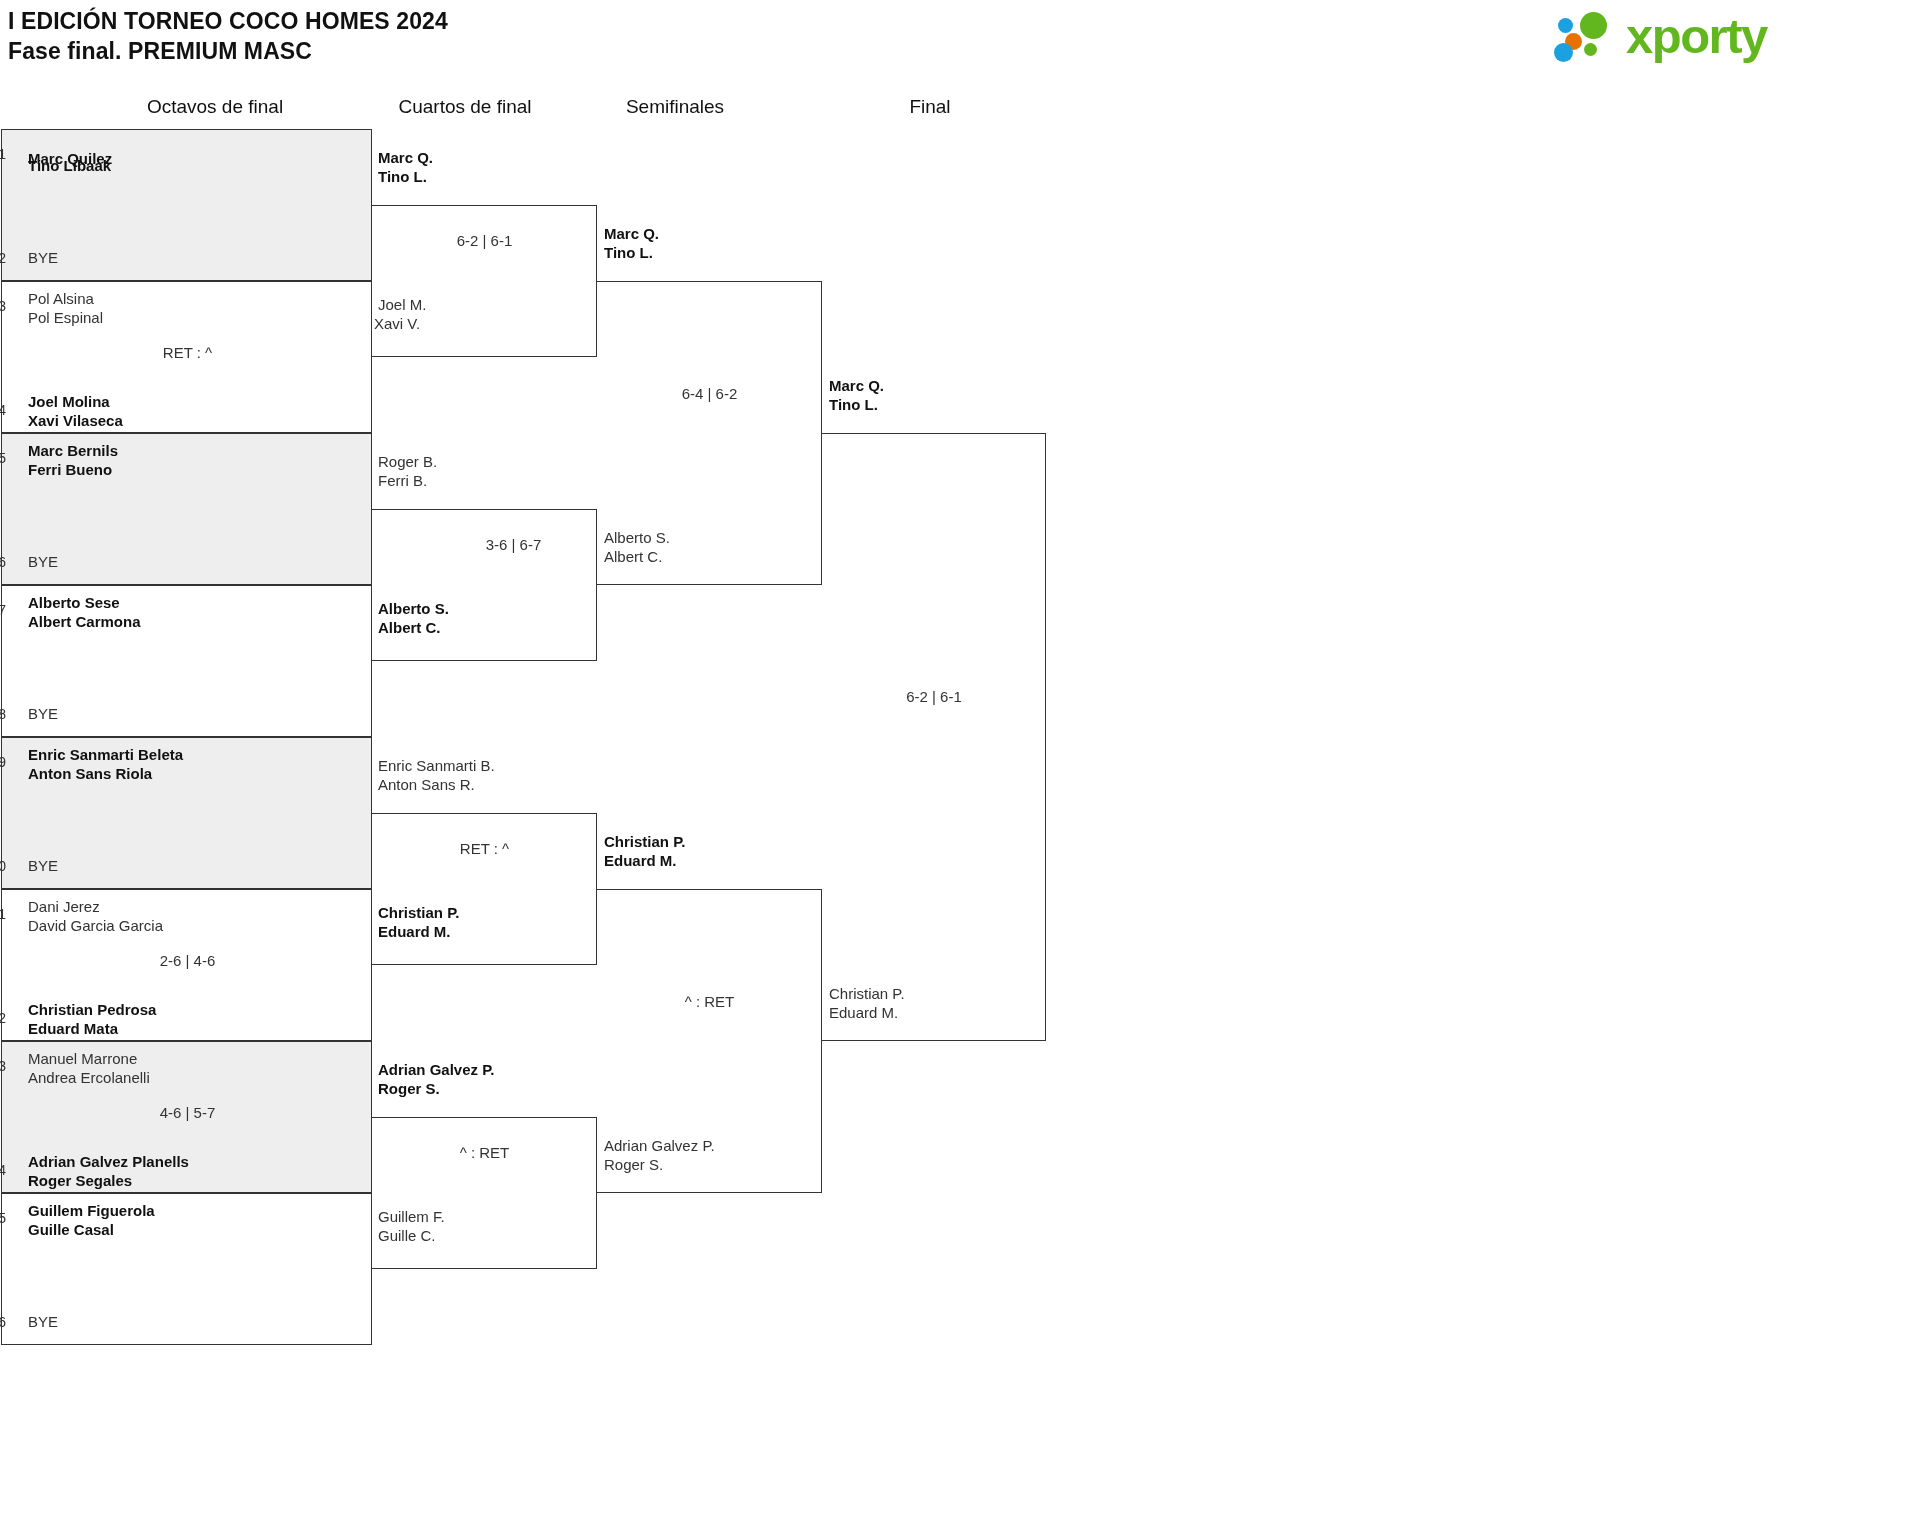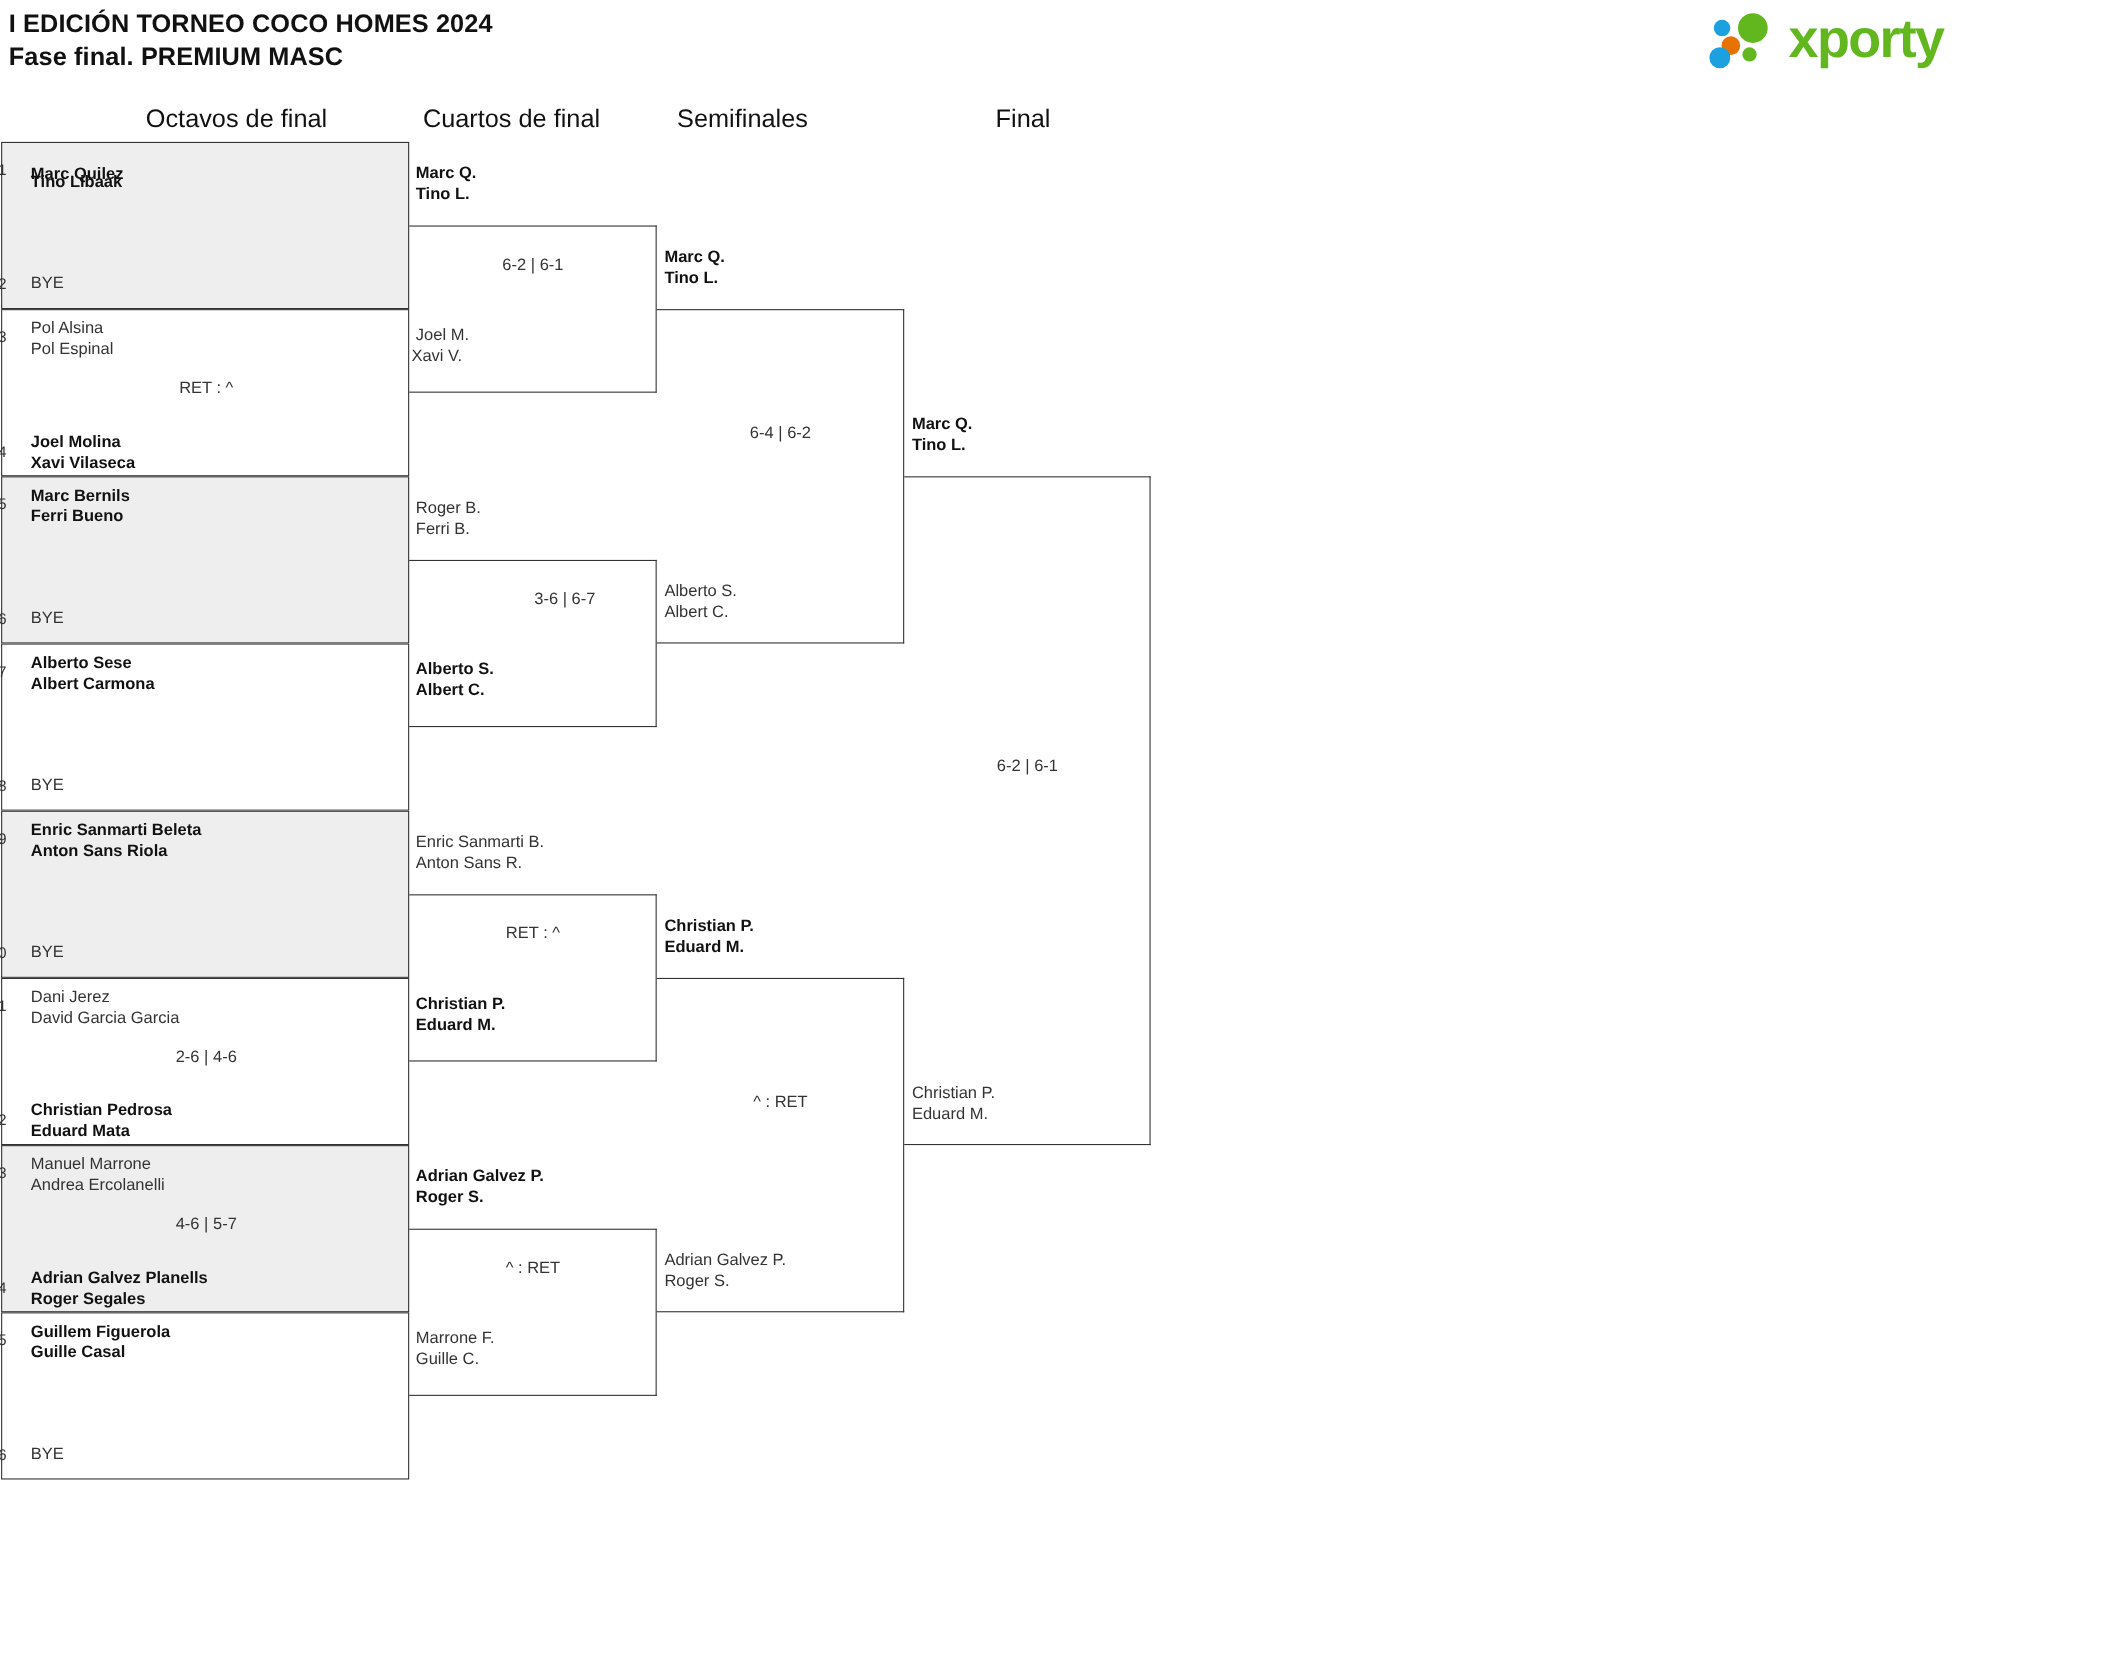--- a/index.html
+++ b/index.html
@@ -63,21 +63,21 @@
     font-size: 49px;
     font-weight: bold;
     color: #63b71e;
     letter-spacing: -1.5px;
     line-height: 60px;
   }
 
   
   .round-head {
     position: absolute;
-    font-size: 23px;
+    font-size: 19px;
     color: #111111;
     text-align: center;
     white-space: nowrap;
     line-height: 20px;
   }
 
   
   .r1-cell {
     position: absolute;
     box-sizing: border-box;
@@ -236,21 +236,21 @@
   <div class="names" style="left:378px; top:756px;">Enric Sanmarti B.</div>
   <div class="names" style="left:378px; top:775px;">Anton Sans R.</div>
   <div class="score" style="left:372px; top:840px; width:225px;">RET : ^</div>
   <div class="names win" style="left:378px; top:903px;">Christian P.</div>
   <div class="names win" style="left:378px; top:922px;">Eduard M.</div>
 
   <div class="conn" style="left:372px; top:1117px; width:225px; height:152px;"></div>
   <div class="names win" style="left:378px; top:1060px;">Adrian Galvez P.</div>
   <div class="names win" style="left:378px; top:1079px;">Roger S.</div>
   <div class="score" style="left:372px; top:1144px; width:225px;">^ : RET</div>
-  <div class="names" style="left:378px; top:1207px;">Marrone F.</div>
+  <div class="names" style="left:378px; top:1207px;">Guillem F.</div>
   <div class="names" style="left:378px; top:1226px;">Guille C.</div>
 
   <div class="conn" style="left:597px; top:281px; width:225px; height:304px;"></div>
   <div class="names win" style="left:604px; top:224px;">Marc Q.</div>
   <div class="names win" style="left:604px; top:243px;">Tino L.</div>
   <div class="score" style="left:597px; top:385px; width:225px;">6-4 | 6-2</div>
   <div class="names" style="left:604px; top:528px;">Alberto S.</div>
   <div class="names" style="left:604px; top:547px;">Albert C.</div>
 
   <div class="conn" style="left:597px; top:889px; width:225px; height:304px;"></div>

